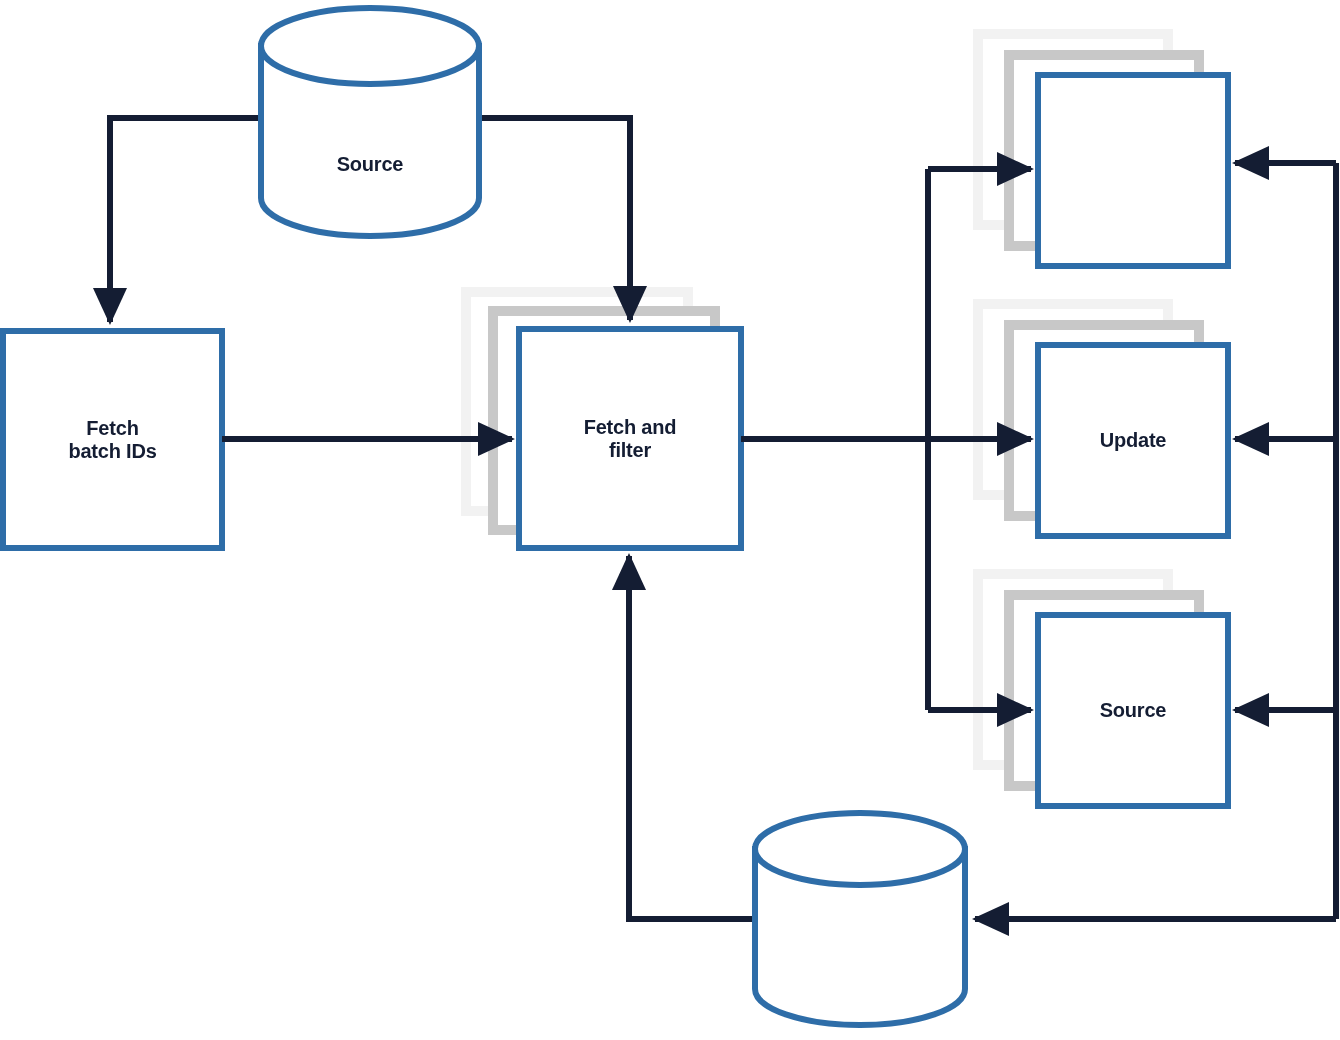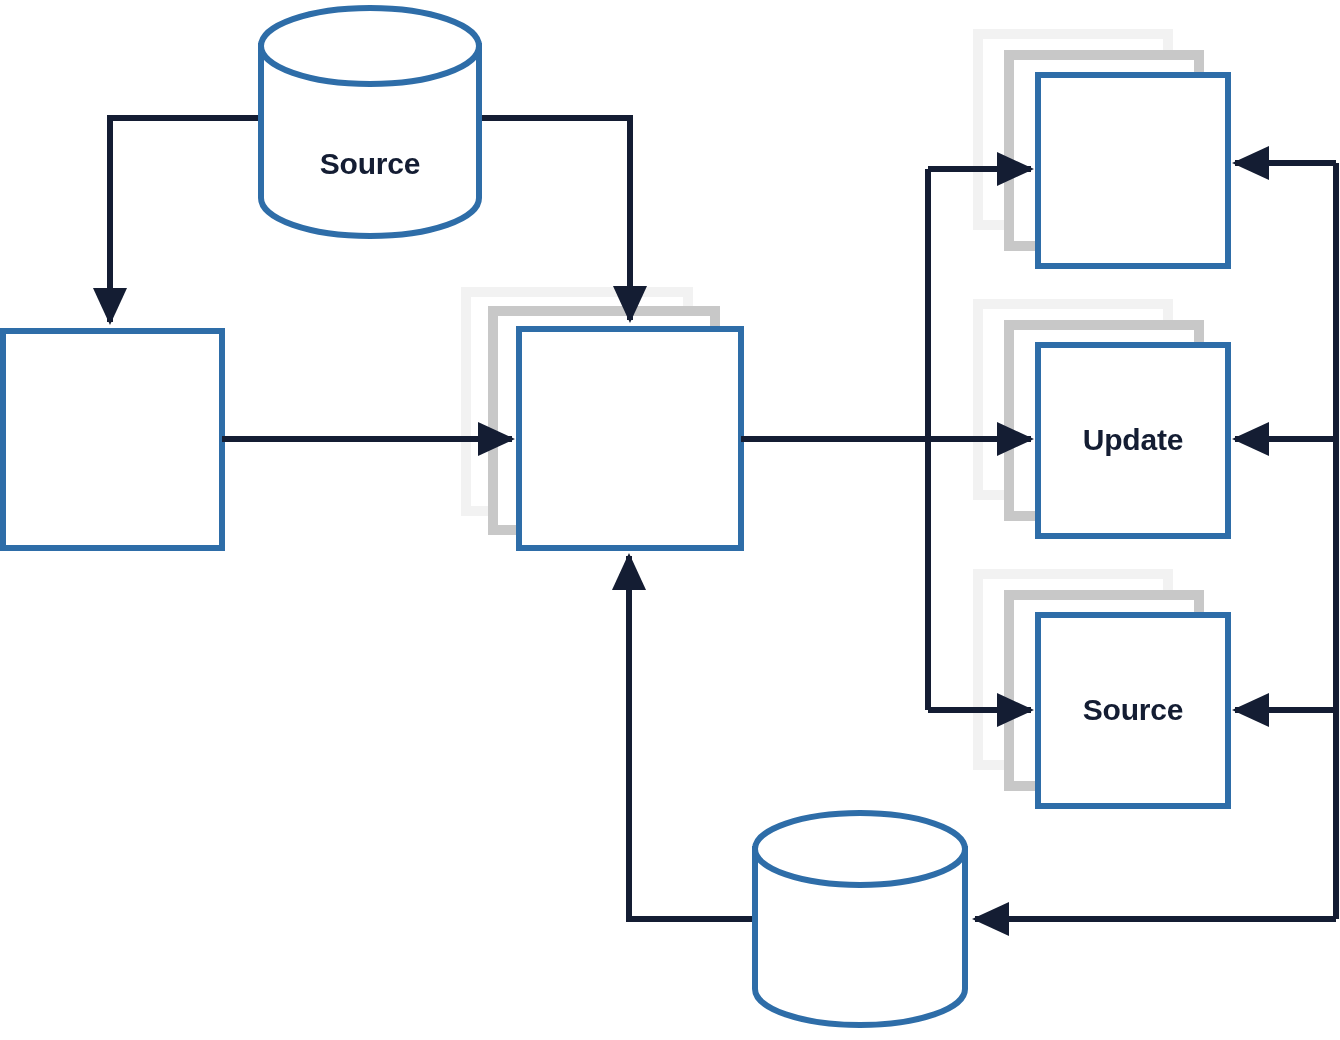--- a/index.html
+++ b/index.html
@@ -26,21 +26,21 @@
   }
   .node-label {
     position: absolute;
     display: flex;
     align-items: center;
     justify-content: center;
     text-align: center;
     color: #141d33;
     font-family: "Liberation Sans", sans-serif;
     font-weight: bold;
-    font-size: 30px;
+    font-size: 20px;
     line-height: 1.15;
     letter-spacing: -0.2px;
     pointer-events: none;
     white-space: pre-line;
   }
 </style>
 </head>
 <body>
 
 <div id="diagram-canvas">
@@ -120,21 +120,25 @@
       <path d="M 755 849
                L 755 989
                A 105 36 0 0 0 965 989
                L 965 849 Z" fill="#FFFFFF" stroke="#2E6DA8" stroke-width="6"></path>
       <ellipse cx="860" cy="849" rx="105" ry="36" fill="#FFFFFF" stroke="#2E6DA8" stroke-width="6"></ellipse>
     </g>
   </svg>
 
   <div class="node-label" style="left:258px; top:118px; width:224px; height:92px;">Source</div>
 
+  <div class="node-label" style="left:3px; top:331px; width:219px; height:217px;">Fetch
+batch IDs</div>
 
+  <div class="node-label" style="left:519px; top:329px; width:222px; height:219px;">Fetch and
+filter</div>
 
 
   <div class="node-label" style="left:1038px; top:345px; width:190px; height:191px;">Update</div>
 
   <div class="node-label" style="left:1038px; top:615px; width:190px; height:191px;">Source</div>
 
 
 </div>
 
 </body></html>

